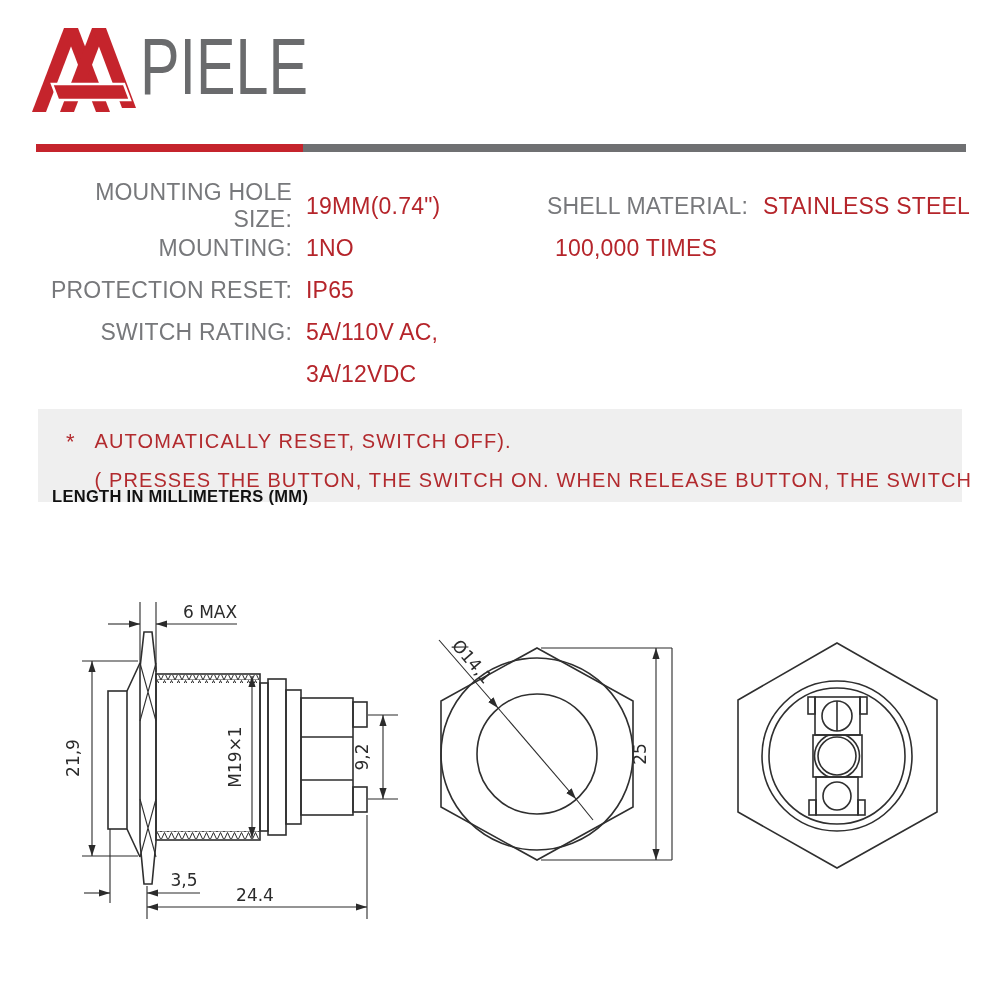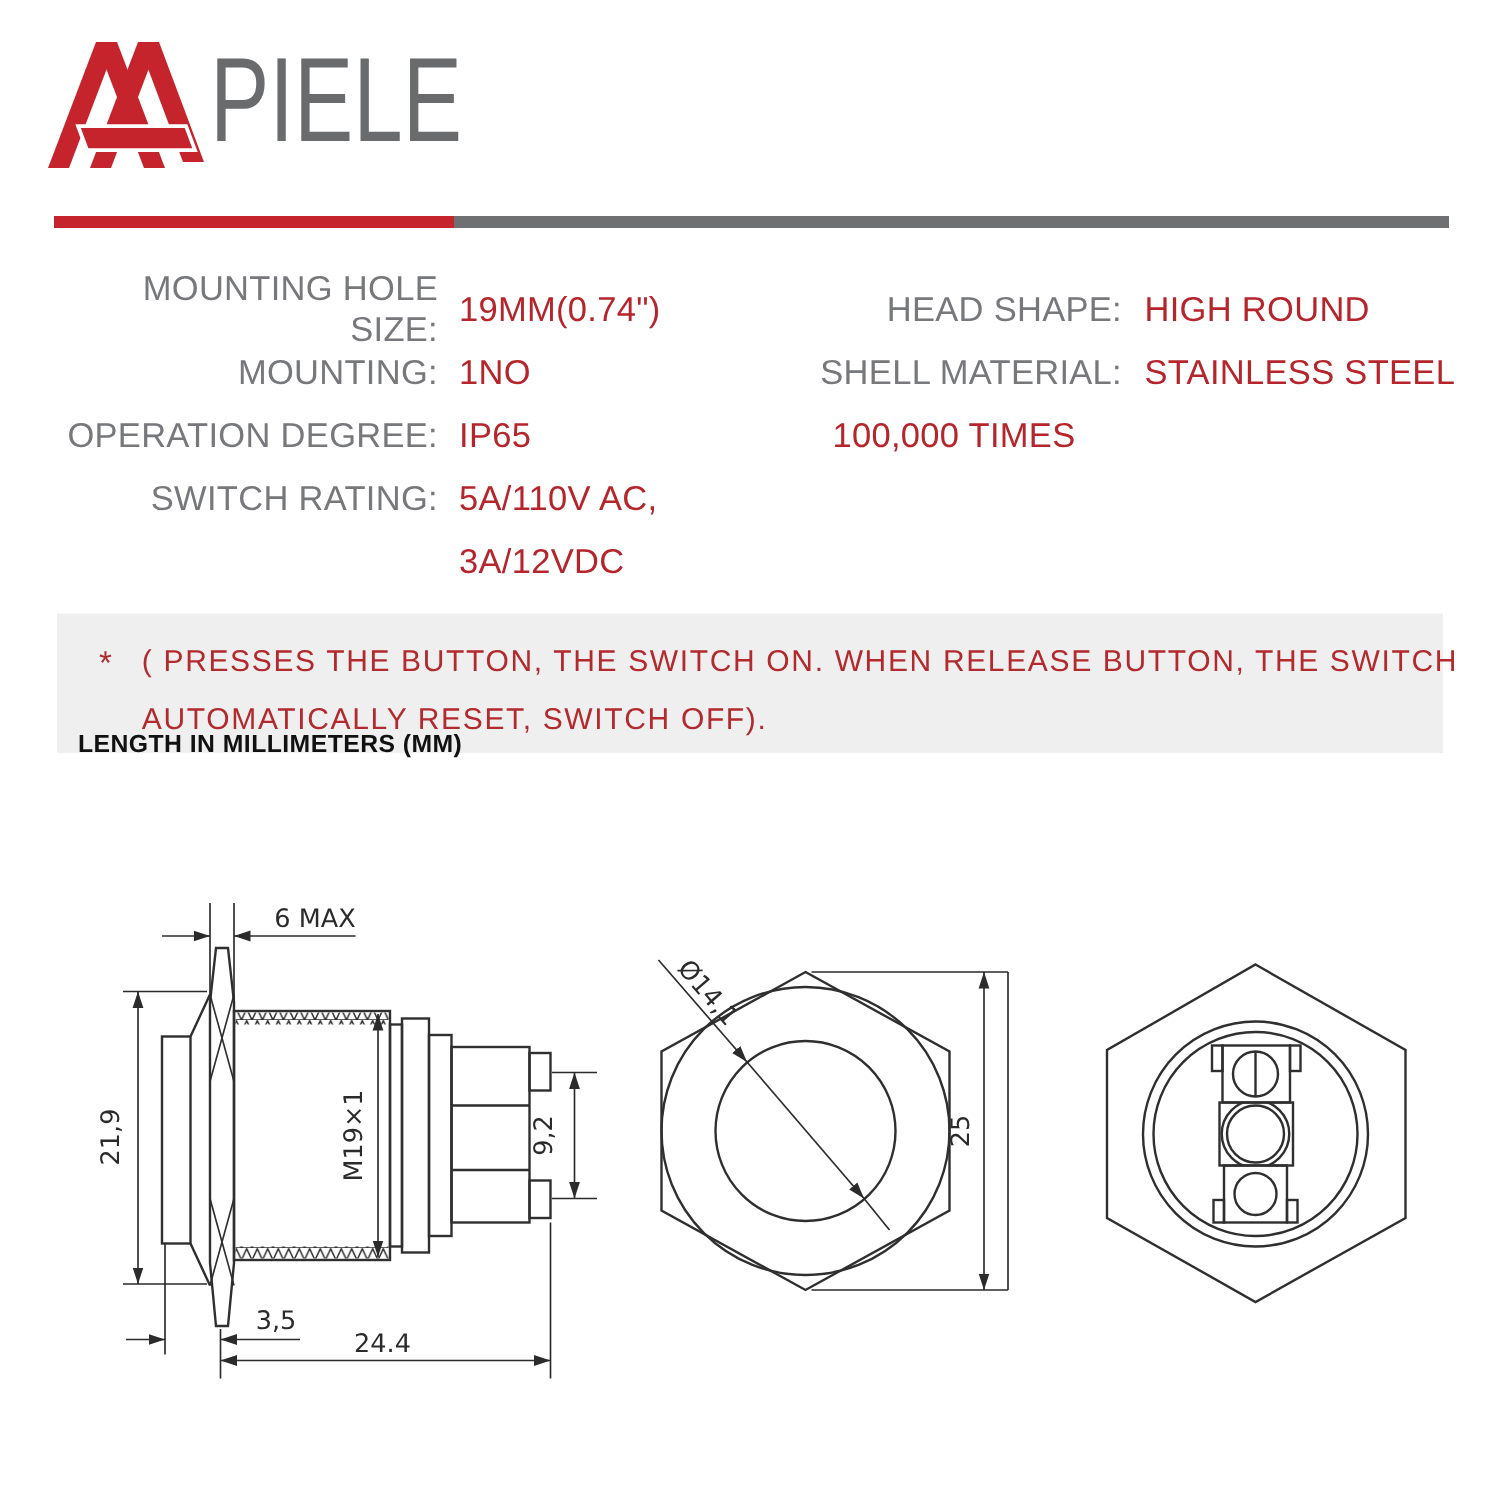--- a/index.html
+++ b/index.html
@@ -68,52 +68,48 @@
 <div id="specs-left" class="spec-col">
   <div class="srow">
     <div class="slabel">MOUNTING HOLE SIZE:</div>
     <div class="svalue">19MM(0.74")</div>
   </div>
   <div class="srow">
     <div class="slabel">MOUNTING:</div>
     <div class="svalue">1NO</div>
   </div>
   <div class="srow">
-    <div class="slabel">OPERATION DEGREE:</div>
+    <div class="slabel">PROTECTION RESET:</div>
     <div class="svalue">IP65</div>
   </div>
   <div class="srow">
     <div class="slabel">SWITCH RATING:</div>
     <div class="svalue">5A/110V AC,</div>
   </div>
   <div class="srow">
     <div class="slabel"></div>
     <div class="svalue">3A/12VDC</div>
   </div>
 </div>
 
 <div id="specs-right" class="spec-col">
-  <div class="srow">
-    <div class="slabel">HEAD SHAPE:</div>
-    <div class="svalue">HIGH ROUND</div>
-  </div>
   <div class="srow">
     <div class="slabel">SHELL MATERIAL:</div>
     <div class="svalue">STAINLESS STEEL</div>
   </div>
   <div class="srow">
     <div class="svalue">100,000 TIMES</div>
   </div>
 </div>
 
 <div id="note-box">
   <div id="note-star">*</div>
   <div class="note-lines">
+    <div class="note-line">AUTOMATICALLY RESET, SWITCH OFF).</div>
     <div class="note-line">( PRESSES THE BUTTON, THE SWITCH ON. WHEN RELEASE BUTTON, THE SWITCH</div>
-    <div class="note-line">AUTOMATICALLY RESET, SWITCH OFF).</div>
   </div>
 </div>
 
 <div id="units-label">LENGTH IN MILLIMETERS (MM)</div>
 
 <svg id="drawings-svg" width="1000" height="440" viewBox="0 560 1000 440">
   <defs>
     <marker id="arw" markerUnits="userSpaceOnUse" markerWidth="12" markerHeight="9" refX="11" refY="4.5" orient="auto-start-reverse">
       <path d="M0,0.9 L11,4.5 L0,8.1 Z" fill="#2b2b2b"></path>
     </marker>

